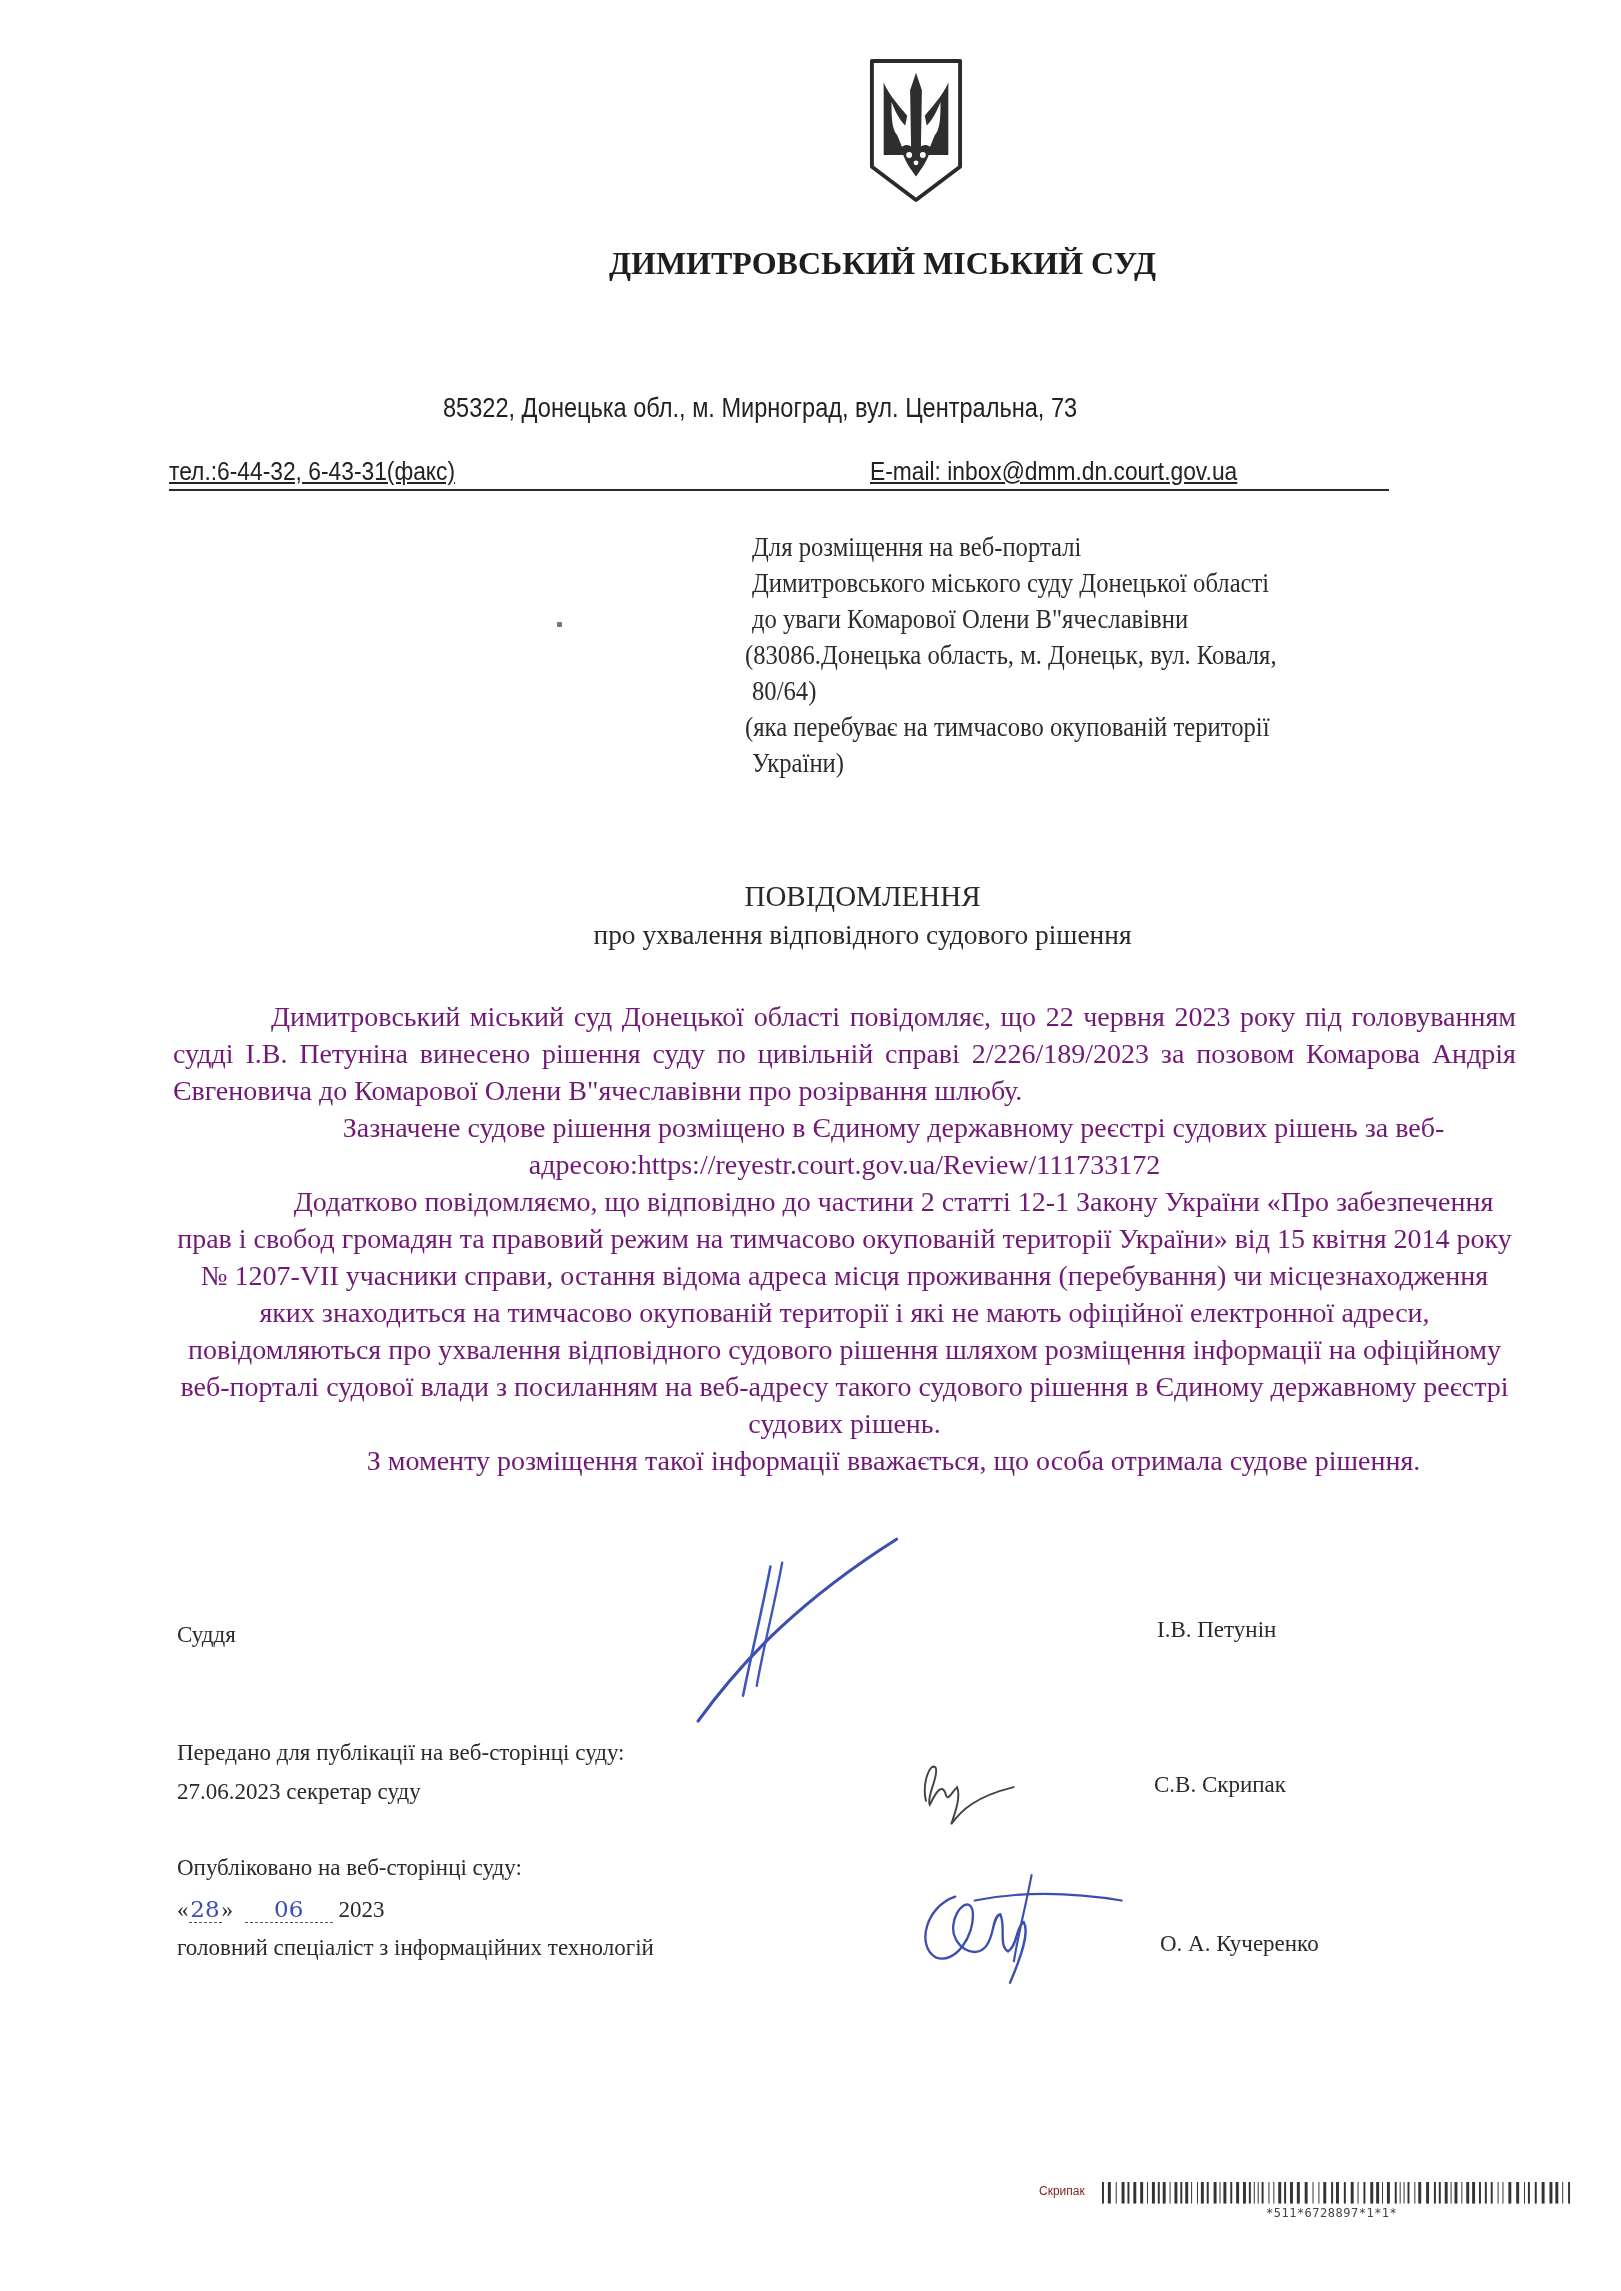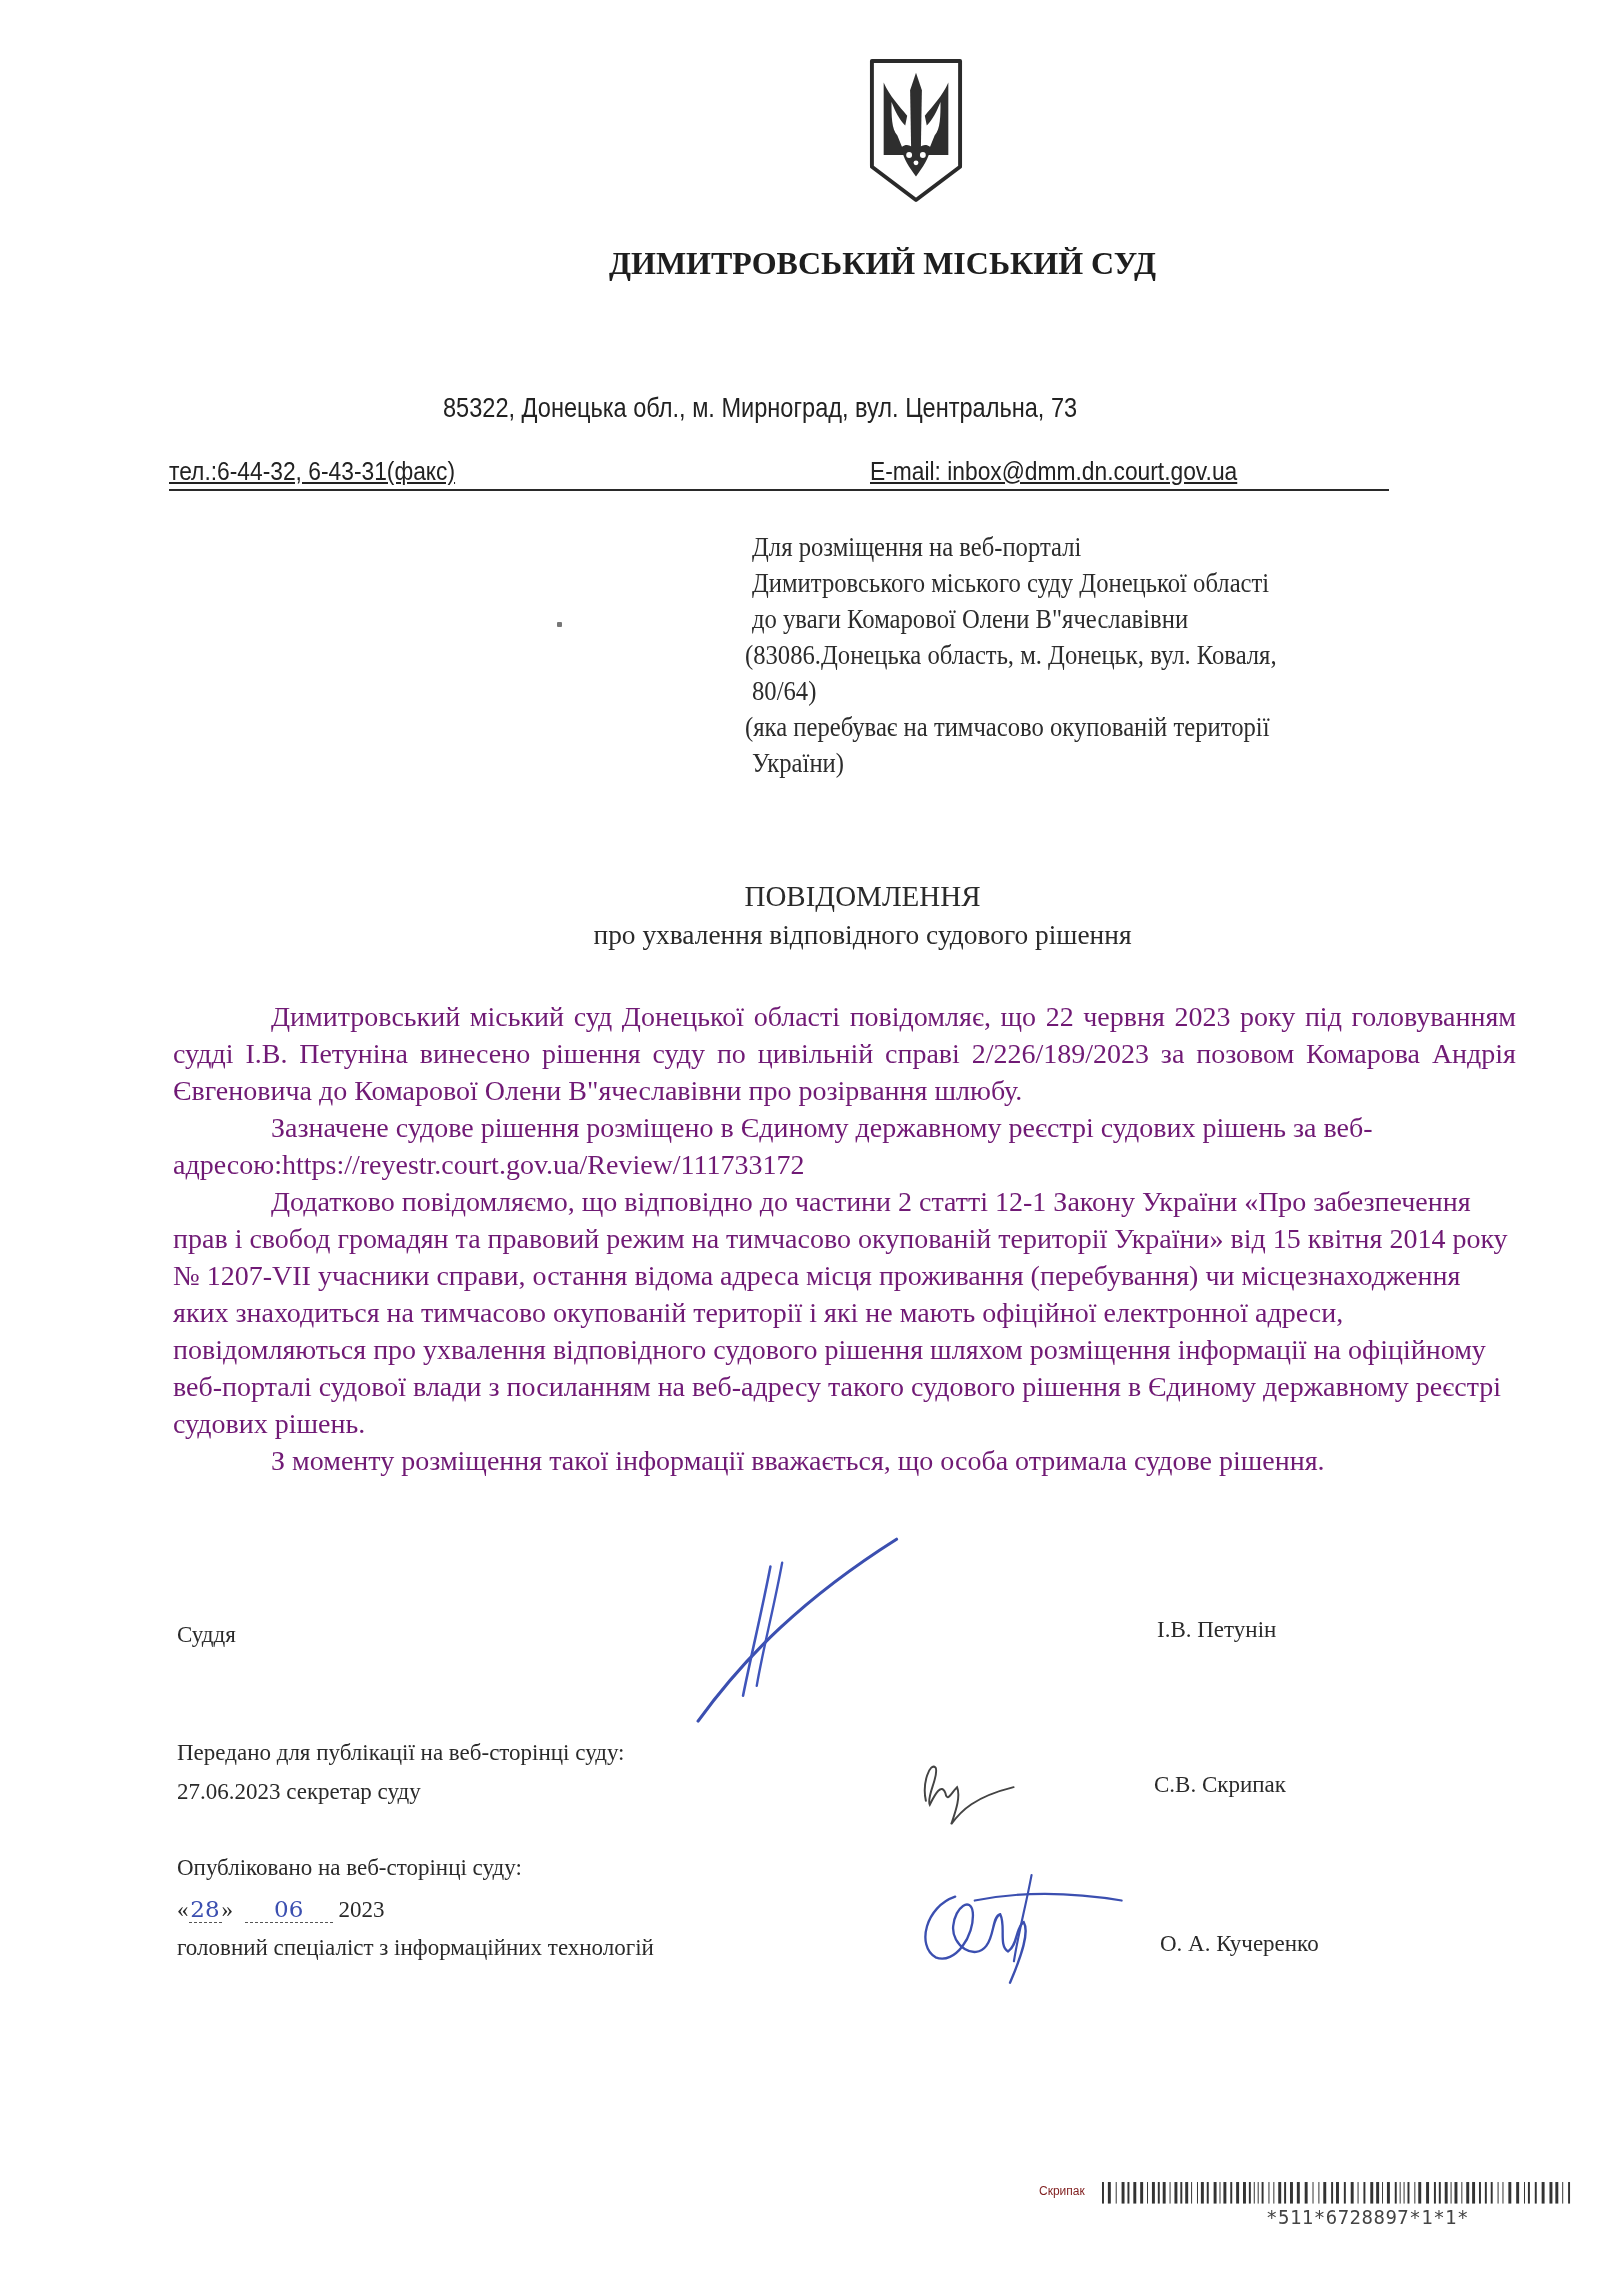--- a/index.html
+++ b/index.html
@@ -58,21 +58,21 @@
   }
   #notice-heading .sub { font-size: 27.4px; }
 
   
   #body {
     left: 173px; top: 998px; width: 1343px;
     font-size: 28px; line-height: 37px; color: #701a75;
     text-align: justify;
   }
   #body p { margin: 0; text-indent: 98px; }
-  #body p.flat { text-align: left; }
+  #body p.flat { text-align: center; }
 
   
   .sig-text { font-size: 23px; color: #2a2a2a; white-space: nowrap; }
   #judge-label { left: 177px; top: 1622px; }
   #judge-name { left: 1157px; top: 1617px; }
   #transfer-line1 { left: 177px; top: 1740px; }
   #transfer-line2 { left: 177px; top: 1779px; }
   #secretary-name { left: 1154px; top: 1772px; }
   #published-line1 { left: 177px; top: 1855px; }
   #published-date { left: 177px; top: 1896px; }
@@ -87,21 +87,21 @@
   svg.sig { position: absolute; overflow: visible; }
 
   
   #barcode-wrap { left: 1039px; top: 2182px; }
   #barcode-label {
     font-family: "Liberation Sans", "DejaVu Sans", sans-serif; font-size: 12px; color: #7f1d1d;
     position: absolute; left: 0; top: 2px; white-space: nowrap;
   }
   #barcode-bars { position: absolute; left: 63px; top: 0; width: 470px; height: 21.6px; }
   #barcode-code {
-    font-family: "DejaVu Sans Mono", monospace; font-size: 19px; color: #444;
+    font-family: "DejaVu Sans Mono", monospace; font-size: 12px; color: #444;
     position: absolute; left: 227px; top: 23.5px; white-space: nowrap; letter-spacing: 0.5px;
   }
   #dot { left: 557px; top: 622px; width: 4.9px; height: 4.9px; background: #777; border-radius: 1px; }
 </style>
 </head>
 <body>
 
 <svg id="coat" class="abs" viewBox="0 0 98 150">
   <path d="M4 4 H94 V112 L49 146 L4 112 Z" fill="none" stroke="#2a2a2a" stroke-width="4" stroke-linejoin="round"></path>
   <path d="M49 16 L43 34 L44 92 L49 98 L54 92 L55 34 Z" fill="#2e2e2e"></path>

